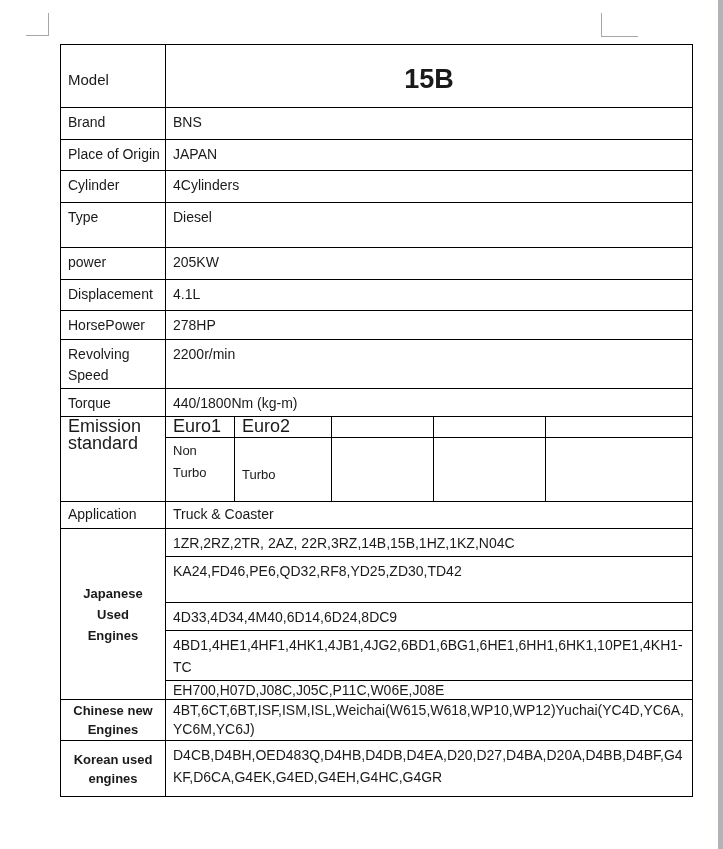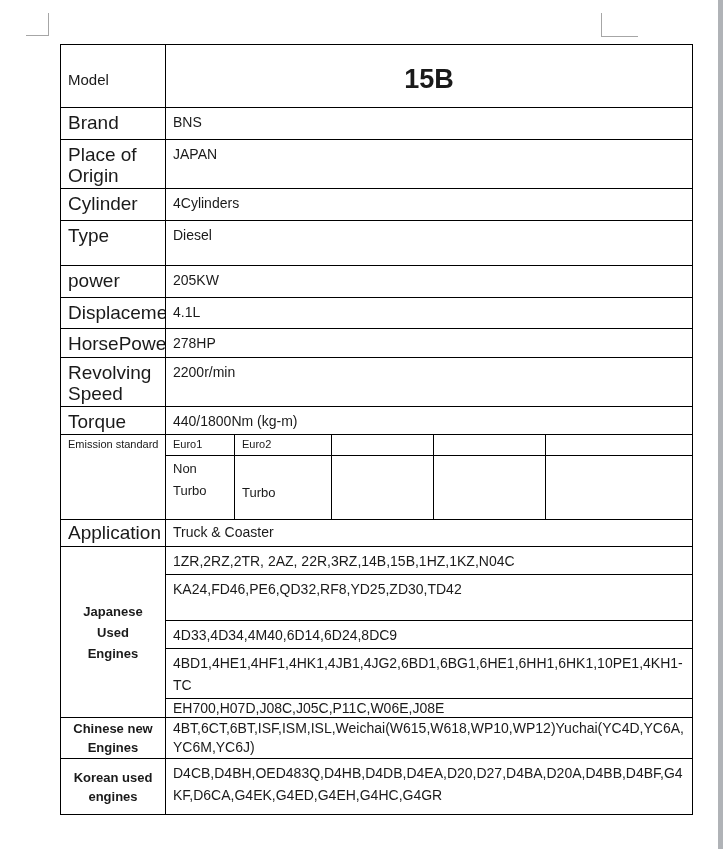--- a/index.html
+++ b/index.html
@@ -34,37 +34,37 @@
     position: absolute; left: 60px; top: 44px;
     width: 632px;
     border-collapse: collapse;
     table-layout: fixed;
   }
   td {
     border: 1px solid var(--border, #000000);
     vertical-align: top;
     overflow: hidden;
   }
-  .lbl { font-size: 19px; line-height: 21px; padding: 4px 2px 2px 7px; }
+  .lbl { font-size: 14px; line-height: 21px; padding: 4px 2px 2px 7px; }
   .val { font-size: 14px; line-height: 22px; padding: 3px 6px 2px 7px; }
   .brk { word-break: break-all; }
   .model-lbl { font-size: 15px; vertical-align: middle; padding: 8px 6px 2px 7px; }
   .title-cell {
     font-size: 27px; font-weight: bold;
     text-align: center; vertical-align: middle;
     padding: 6px 0 0 0;
   }
   .cat { vertical-align: middle; text-align: center; padding: 0; }
   .cat > div {
     max-width: 80px; margin: 0 auto;
     font-weight: bold; font-size: 13px; line-height: 21px;
     text-align: center;
   }
   .cat.tightlh > div { line-height: 19px; }
-  tr.emr1 td { font-size: 11px; line-height: 17px; padding: 1px 6px 1px 7px; margin-left: 40px; }
+  tr.emr1 td { font-size: 18px; line-height: 17px; padding: 1px 6px 1px 7px; margin-left: 40px; }
   tr.emr2 td { font-size: 13px; line-height: 22px; padding: 2px 6px 2px 7px; vertical-align: top; }
   .pad-down { padding-top: 26px !important; }
   .tight { line-height: 19px !important; padding-top: 1px !important; padding-bottom: 1px !important; }
   .compact { line-height: 17px !important; padding-top: 1px !important; padding-bottom: 0 !important; }
 </style>
 </head>
 <body>
 
 <div class="page">
 

